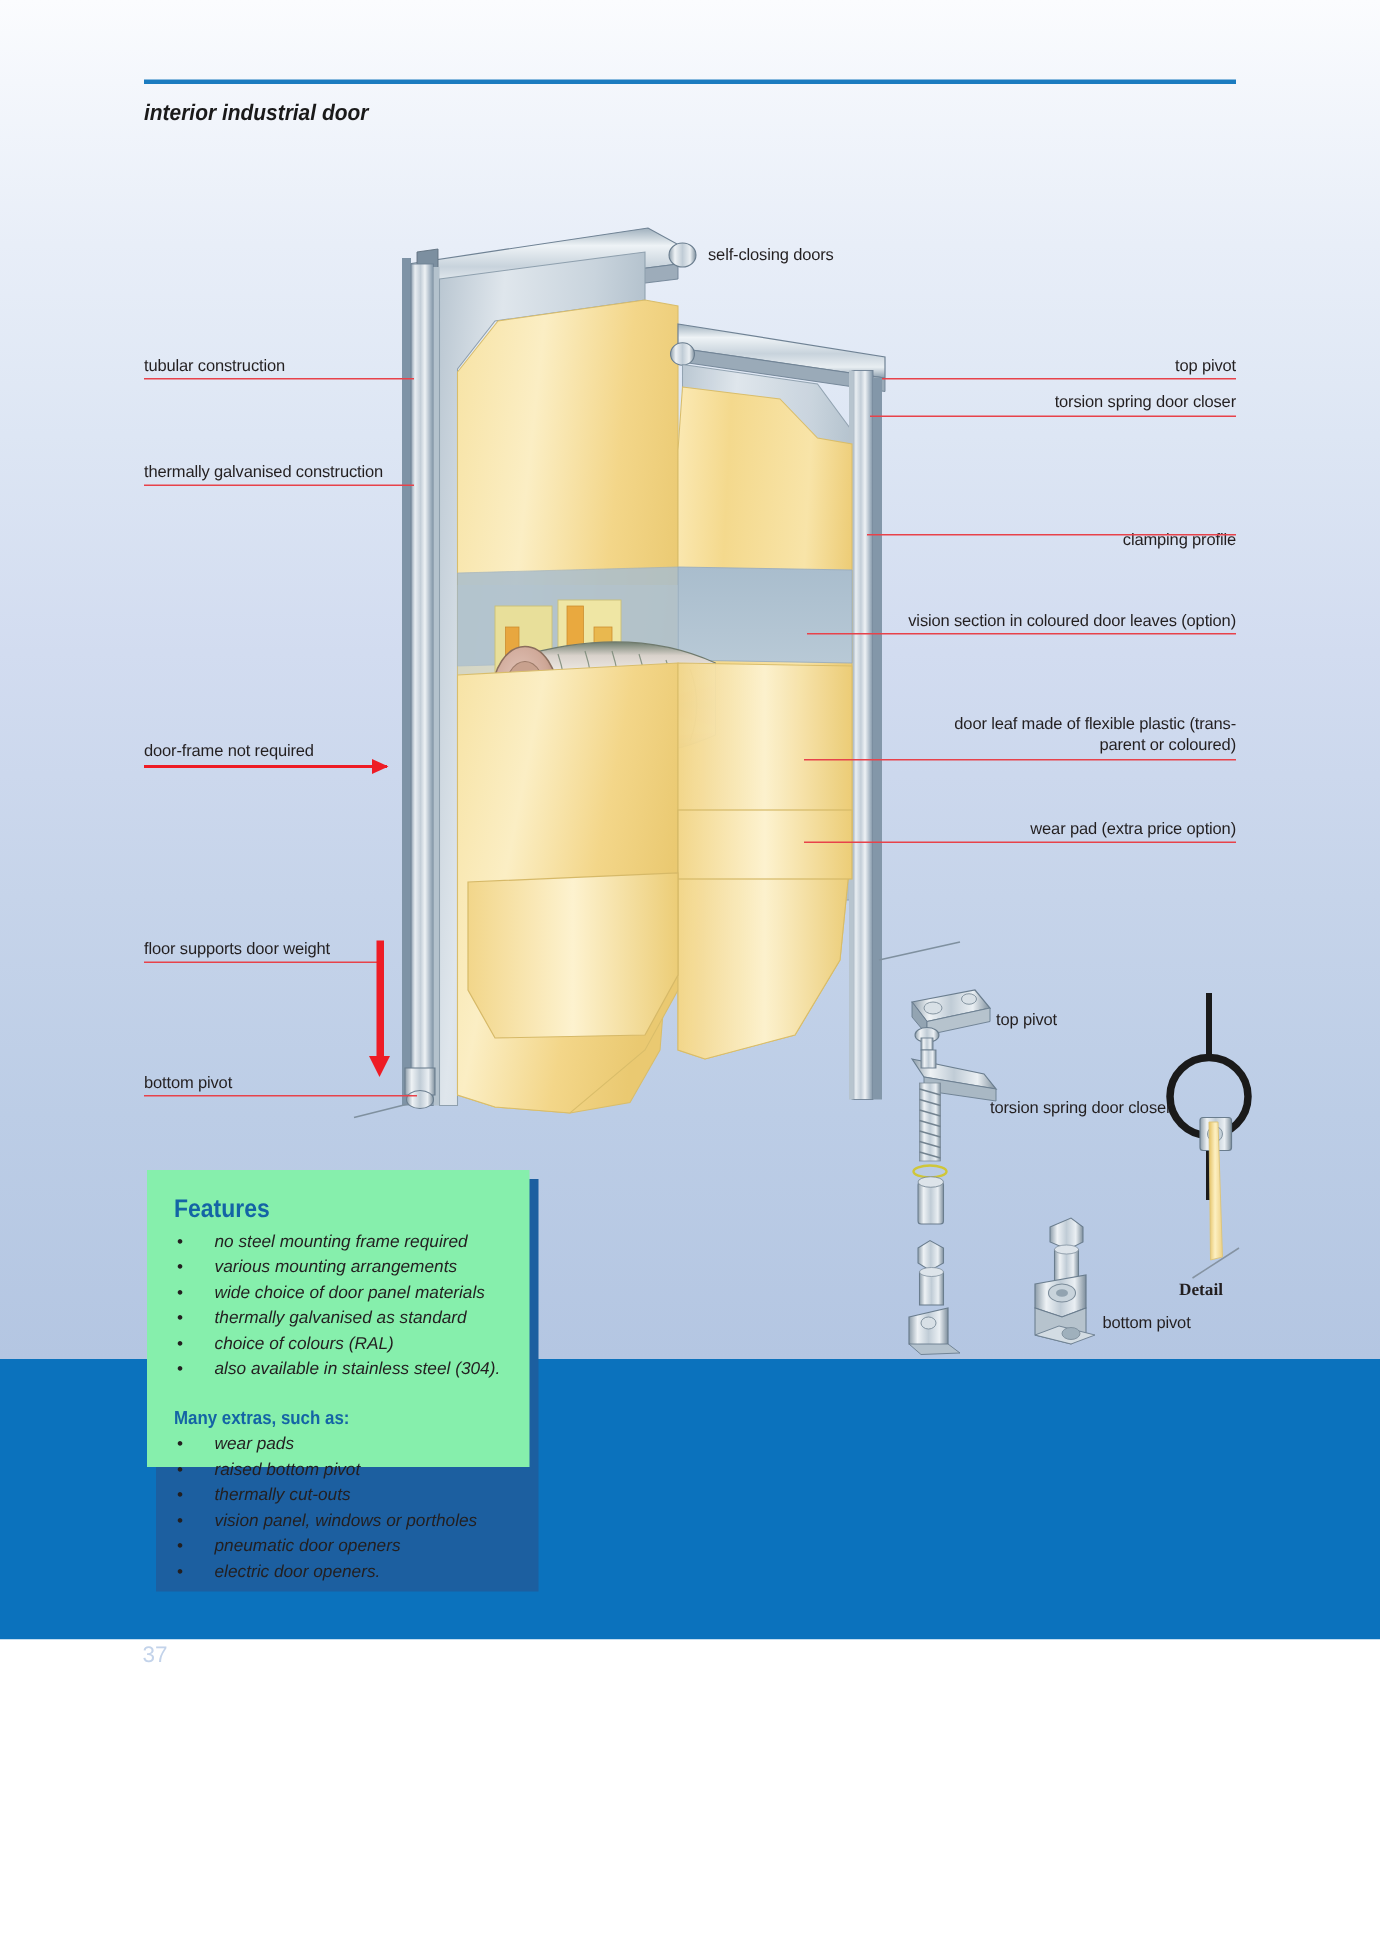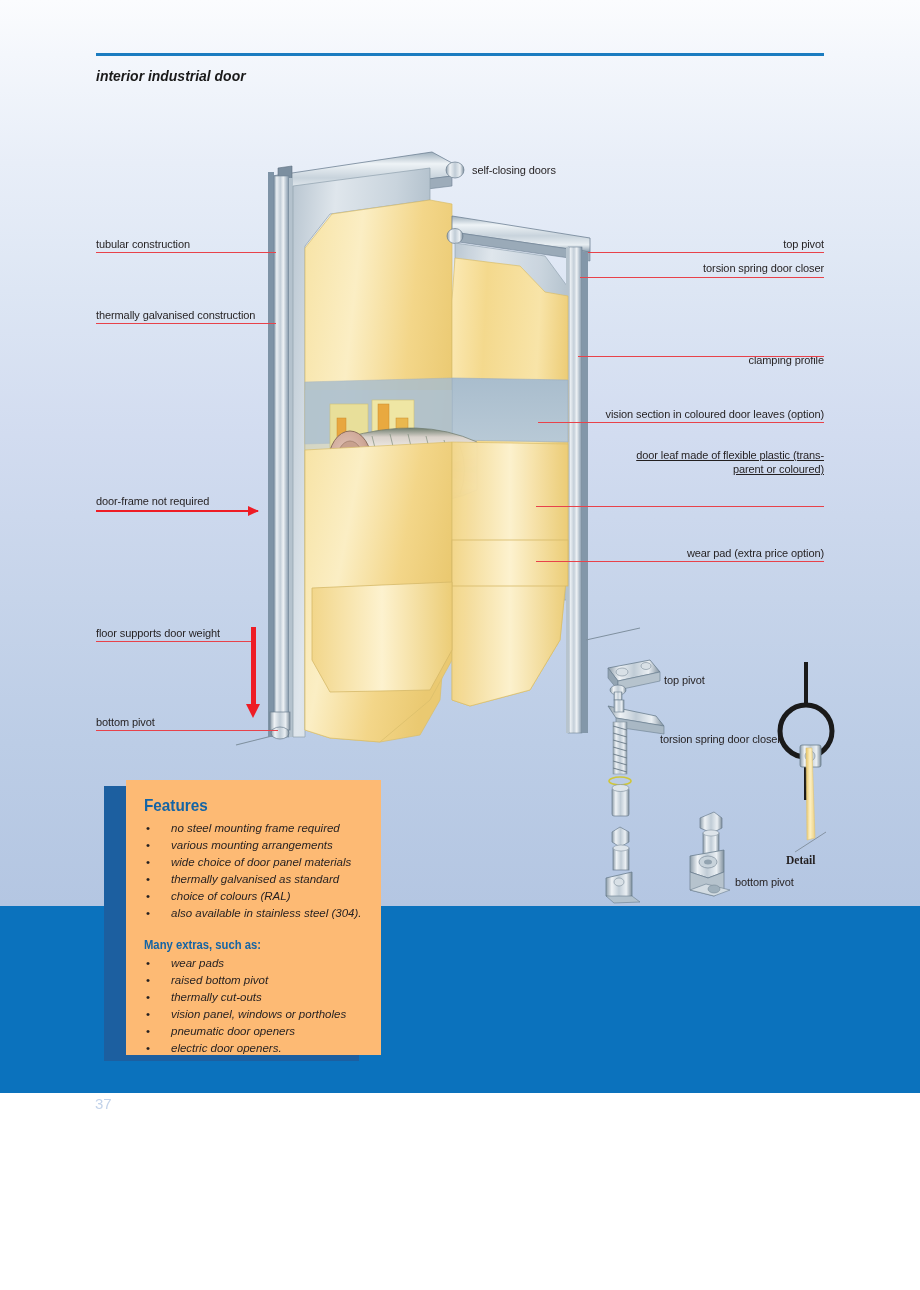--- a/index.html
+++ b/index.html
@@ -132,23 +132,22 @@
     left: -5px; bottom: -13px;
     border-left: 7.5px solid transparent;
     border-right: 7.5px solid transparent;
     border-top: 14px solid #ee1c25;
   }
 
   
   .features-box {
     position: absolute;
     left: 98px; top: 780px;
-    width: 255px; height: 275px;
-    background: #fdba74;
-    margin-left: 28px;
+    width: 255px; height: 198px;
+    background: #86efac;
   }
   .features-box-shadow {
     position: absolute;
     left: 104px; top: 786px;
     width: 255px; height: 275px;
     background: #1c5fa0;
   }
   .features-inner {
     position: relative;
     padding: 16px 12px 0 18px;
@@ -474,21 +473,21 @@
 
   <div class="callout right" style="right:96px; top:261px;">torsion spring door closer</div>
   <div class="leader" style="left:580px; top:277px; width:244px;"></div>
 
   <div class="callout right" style="right:96px; top:341px;margin-top:12px;">clamping profile</div>
   <div class="leader" style="left:578px; top:356px; width:246px;"></div>
 
   <div class="callout right" style="right:96px; top:407px;">vision section in coloured door leaves (option)</div>
   <div class="leader" style="left:538px; top:422px; width:286px;"></div>
 
-  <div class="callout right" style="right:96px; top:448px; line-height:1.3;text-decoration:underline;">
+  <div class="callout right" style="right:96px; top:476px; line-height:1.3;">
     <div>door leaf made of flexible plastic (trans-</div>
     <div>parent or coloured)</div>
   </div>
   <div class="leader" style="left:536px; top:506px; width:288px;"></div>
 
   <div class="callout right" style="right:96px; top:546px;">wear pad (extra price option)</div>
   <div class="leader" style="left:536px; top:561px; width:288px;"></div>
 
   <div class="callout left" style="left:664px; top:673px;">top pivot</div>
   <div class="callout left" style="left:660px; top:732px;">torsion spring door closer</div>

